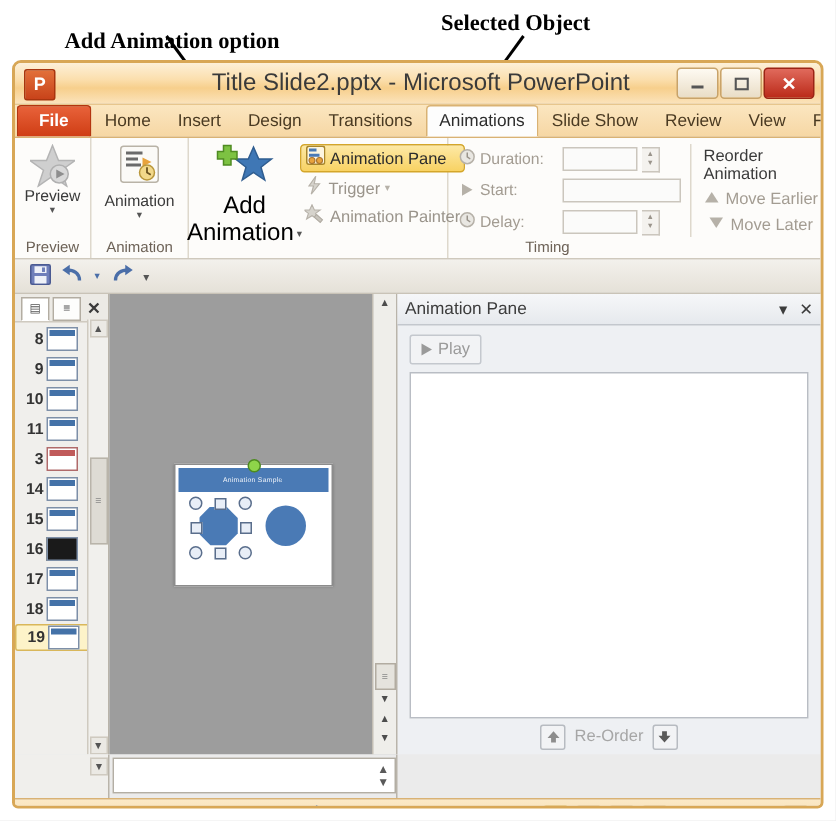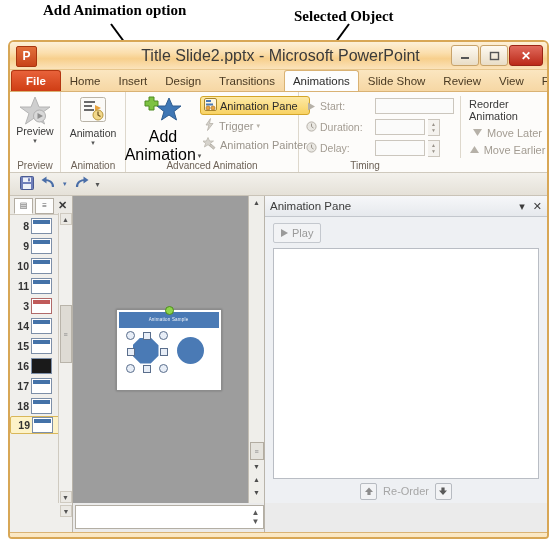--- a/index.html
+++ b/index.html
@@ -189,21 +189,21 @@
   <svg class="anno-svg">
     <defs>
       <marker id="ah" markerWidth="9" markerHeight="9" refX="7" refY="4.5" orient="auto">
         <path d="M0,0 L9,4.5 L0,9 z" fill="#000"></path>
       </marker>
     </defs>
     <line x1="111" y1="24" x2="175" y2="111" stroke="#000" stroke-width="2" marker-end="url(#ah)"></line>
     <line x1="349" y1="24" x2="123" y2="334" stroke="#000" stroke-width="2" marker-end="url(#ah)"></line>
   </svg>
 
-  <div class="anno" style="left:43px;top:2px;">Add Animation option</div>
+  <div class="anno" style="left:43px;top:20px;">Add Animation option</div>
   <div class="anno" style="left:294px;top:8px;">Selected Object</div>
 
   <div class="window">
 
     <div class="titlebar">
       <div class="pplogo">P</div>
       <div class="wintitle">Title Slide2.pptx  -  Microsoft PowerPoint</div>
       <div class="wbtns">
         <div class="wbtn">
           <svg width="10" height="8" viewBox="0 0 10 8">
@@ -312,83 +312,82 @@
               <span>
                 <svg width="14" height="13" viewBox="0 0 14 13">
                   <polygon points="5,0.5 6.6,4 10.5,4 7.4,6.3 8.6,10 5,7.8 1.4,10 2.6,6.3 -0.5,4 3.4,4" fill="#d6d3cc" stroke="#b6b1a8" stroke-width=".7"></polygon>
                   <path d="M8,7 l4,3.5 -1.5,1.8 -4,-3.5 z" fill="#c9c5bd" stroke="#b0aba2" stroke-width=".7"></path>
                 </svg>
               </span>
               <span class="t">Animation Painter</span>
             </div>
           </div>
         </div>
-        <div class="grplabel">Advanced Animation</div>
       </div>
 
       <div class="grp" style="width:248px;border-right:none;align-items:flex-start;">
         <div style="display:flex;padding-top:4px;">
 
           <div style="display:flex;flex-direction:column;gap:1px;padding-left:6px;">
-            <div class="timingrow">
-              <span style="width:12px;text-align:center;">
-                <svg width="9" height="9" viewBox="0 0 9 9">
-                    <polygon points="1,0.5 8,4.5 1,8.5" fill="#b6b1a8"></polygon>
-                  </svg>
-              </span>
-              <span class="timinglbl">Start:</span>
-              <span class="tinput" style="width:74px;display:flex;align-items:center;justify-content:flex-end;padding-right:3px;font-size:7px;color:#8a857c;"></span>
-            </div>
             <div class="timingrow">
               <span style="width:12px;text-align:center;">
                 <svg width="11" height="11" viewBox="0 0 11 11">
                     <circle cx="5.5" cy="5.5" r="4.6" fill="#e9e7e2" stroke="#b6b1a8"></circle>
                     <path d="M5.5,2.6 v3 l2,1.4" stroke="#9a948b" stroke-width="1" fill="none"></path>
                   </svg>
               </span>
               <span class="timinglbl">Duration:</span>
               <span class="tinput" style="width:48px;"></span>
               <span class="spin">
                   <div>▲</div>
                   <div>▼</div>
                 </span>
             </div>
             <div class="timingrow">
               <span style="width:12px;text-align:center;">
+                <svg width="9" height="9" viewBox="0 0 9 9">
+                    <polygon points="1,0.5 8,4.5 1,8.5" fill="#b6b1a8"></polygon>
+                  </svg>
+              </span>
+              <span class="timinglbl">Start:</span>
+              <span class="tinput" style="width:74px;display:flex;align-items:center;justify-content:flex-end;padding-right:3px;font-size:7px;color:#8a857c;"></span>
+            </div>
+            <div class="timingrow">
+              <span style="width:12px;text-align:center;">
                 <svg width="11" height="11" viewBox="0 0 11 11">
                     <circle cx="5.5" cy="5.5" r="4.6" fill="#e9e7e2" stroke="#b6b1a8"></circle>
                     <path d="M5.5,2.6 v3 l2,1.4" stroke="#9a948b" stroke-width="1" fill="none"></path>
                   </svg>
               </span>
               <span class="timinglbl">Delay:</span>
               <span class="tinput" style="width:48px;"></span>
               <span class="spin">
                   <div>▲</div>
                   <div>▼</div>
                 </span>
             </div>
           </div>
 
           <div class="reorder" style="border-left:1px solid #ded8cc;margin-left:6px;align-items:center;">
             <div class="hdr">Reorder Animation</div>
             <div class="it">
               <span>
                 <svg width="11" height="9" viewBox="0 0 11 9">
-                    <polygon points="5.5,8 10,1 1,1" fill="#b6b1a8"></polygon>
+                    <polygon points="5.5,1 10,8 1,8" fill="#b6b1a8"></polygon>
                   </svg>
               </span>
-              <span>Move Later</span>
+              <span>Move Earlier</span>
             </div>
             <div class="it">
               <span>
                 <svg width="11" height="9" viewBox="0 0 11 9">
-                    <polygon points="5.5,1 10,8 1,8" fill="#b6b1a8"></polygon>
+                    <polygon points="5.5,8 10,1 1,1" fill="#b6b1a8"></polygon>
                   </svg>
               </span>
-              <span>Move Earlier</span>
+              <span>Move Later</span>
             </div>
           </div>
         </div>
         <div class="grplabel" style="left:-58px;width:100%;">Timing</div>
       </div>
     </div>
 
     <div class="qat">
       <span class="qicon">
         <svg width="14" height="14" viewBox="0 0 14 14">

